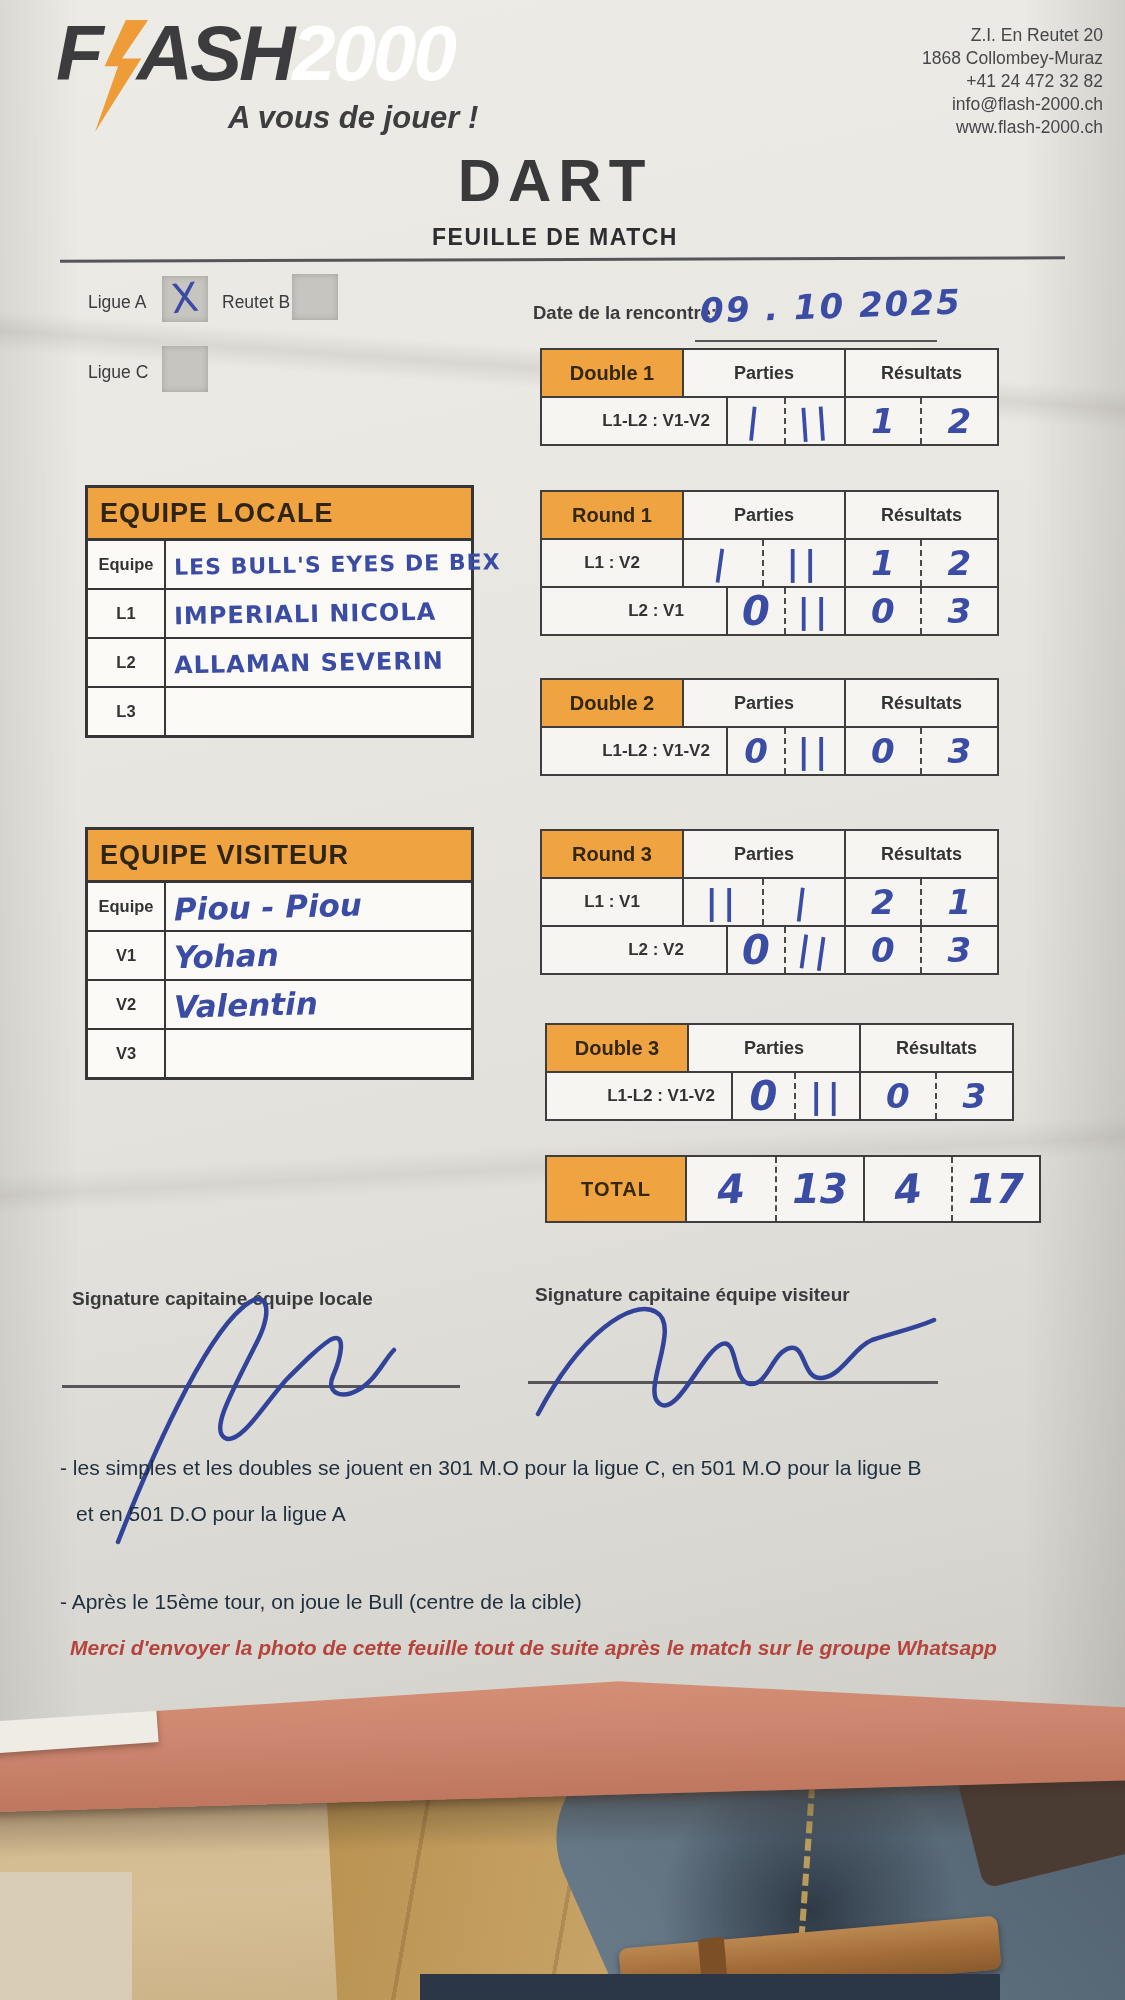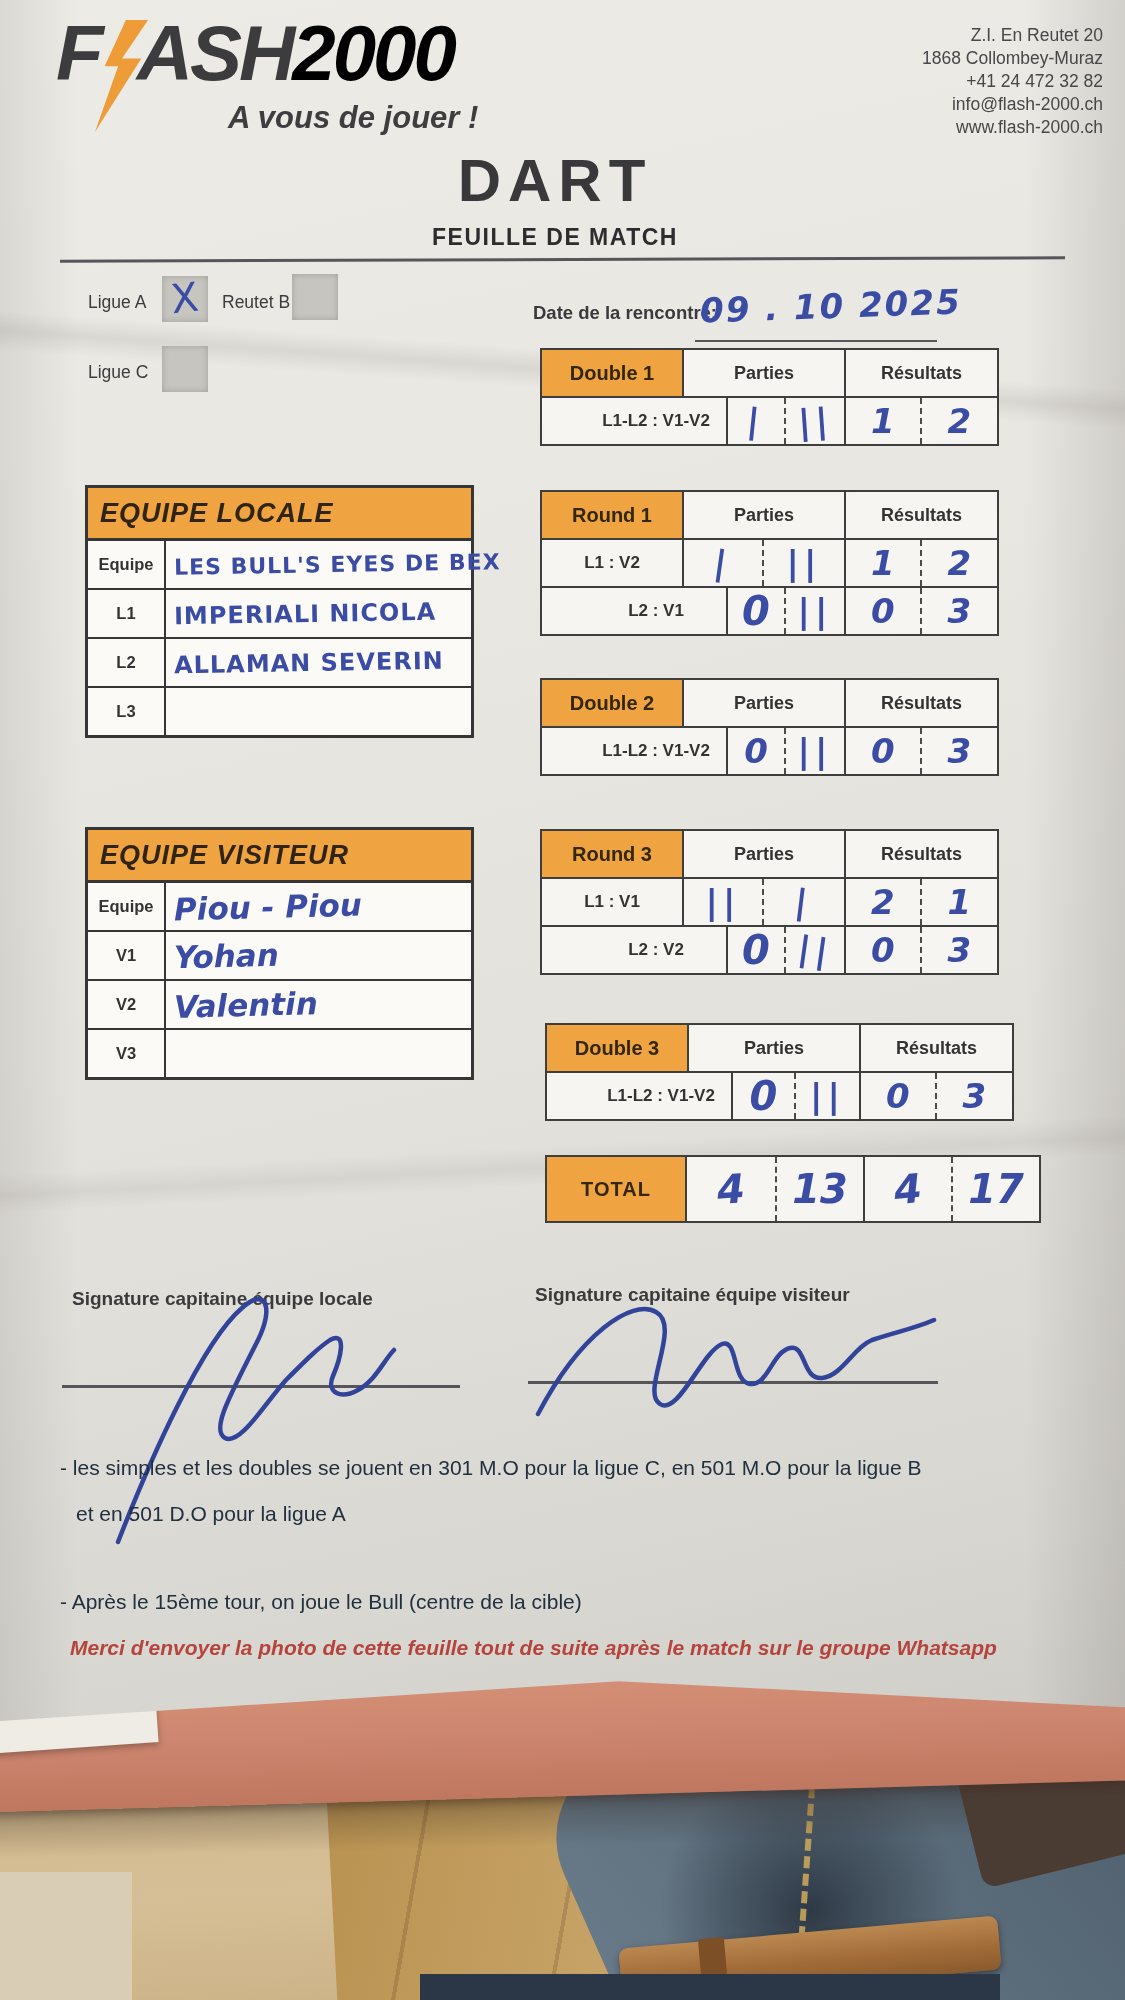--- a/index.html
+++ b/index.html
@@ -58,21 +58,21 @@
   .edge-shade{position:absolute;left:0;top:0;width:1125px;height:1735px;z-index:13;pointer-events:none;
     background:linear-gradient(90deg,rgba(110,105,100,.14) 0%,transparent 7%,transparent 91%,rgba(110,105,100,.20) 100%);
     clip-path:polygon(0 0,100% 0,100% 98.4%,55% 96.9%,0 99.2%);}
 
   .content{position:absolute;left:0;top:0;width:1125px;height:1735px;z-index:14;}
 
   
   .logo{position:absolute;left:56px;top:14px;display:flex;align-items:flex-start;}
   .logo .glyph{font-family:"Liberation Sans",sans-serif;font-style:italic;font-weight:900;
     font-size:78px;line-height:1;letter-spacing:-3px;color:#3c3c3e;}
-  .logo .orange{color:#000000;}
+  .logo .orange{color:#ffffff;}
   .bolt{margin:2px -14px 0 -8px;}
   .tagline{position:absolute;left:228px;top:100px;font-size:31px;font-weight:700;font-style:italic;color:#3e3e40;}
 
   .address{position:absolute;right:22px;top:24px;text-align:right;font-size:17.5px;line-height:1.32;color:#47474a;}
 
   .title{position:absolute;left:0;top:146px;width:1110px;text-align:center;
     font-size:60px;font-weight:900;letter-spacing:7px;color:#39393b;}
   .subtitle{position:absolute;left:0;top:224px;width:1110px;text-align:center;
     font-size:23px;font-weight:700;letter-spacing:1.5px;color:#2d2d30;}
   .title-rule{position:absolute;left:60px;top:258px;width:1005px;height:3px;background:#56565a;transform:rotate(-.2deg);}
@@ -91,21 +91,21 @@
   .ink.caps{font-size:24px;font-weight:700;letter-spacing:1px;transform:rotate(-1deg);display:inline-block;}
   .ink.script{font-size:31px;font-style:italic;font-weight:600;display:inline-block;transform:rotate(-1.5deg);}
   .ink.num{font-size:34px;font-weight:600;font-style:italic;}
   .ink.big{font-size:40px;}
   .ink.tally{font-size:34px;font-weight:600;letter-spacing:5px;font-style:italic;}
   .date-ink .ink{font-size:34px;font-weight:600;font-style:italic;letter-spacing:2px;}
 
   
   .ttable{position:absolute;width:383px;border:3px solid #363636;background:#fbfaf7;}
   .tt-head{height:50px;background:#efa441;border-bottom:3px solid #363636;
-    font-size:27px;font-weight:800;font-style:italic;letter-spacing:1px;color:#2f2416;
+    font-size:27px;font-weight:800;letter-spacing:1px;color:#2f2416;
     display:flex;align-items:center;padding-left:12px;}
   .tt-row{display:grid;grid-template-columns:78px 1fr;height:47px;border-bottom:2.5px solid #363636;}
   .tt-row:last-child{border-bottom:none;}
   .tt-label{border-right:2.5px solid #363636;display:flex;align-items:center;justify-content:center;
     font-size:16.5px;font-weight:600;color:#333;}
   .tt-value{display:flex;align-items:center;padding-left:8px;overflow:visible;white-space:nowrap;}
 
   
   .stable{position:absolute;border:2.5px solid #3e3e3e;background:#f6f5f1;}
   .st-head,.st-row{display:grid;grid-template-columns:142px 1fr 151px;}

